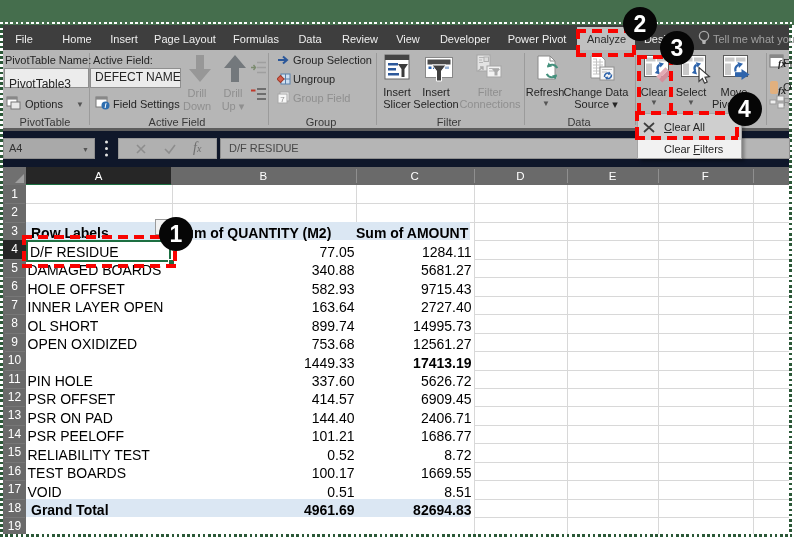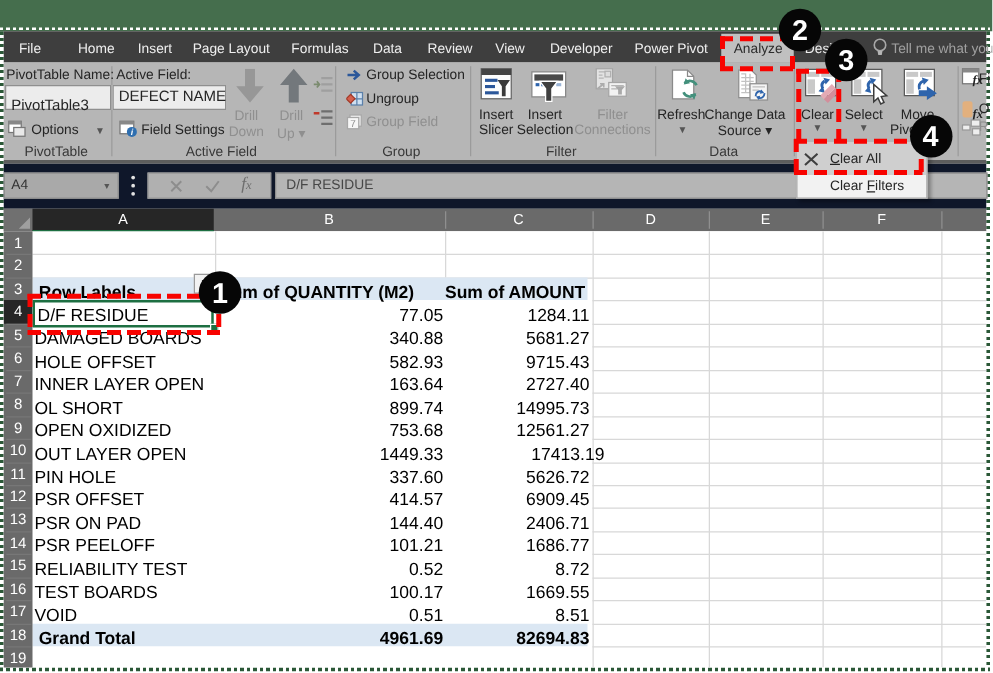--- a/index.html
+++ b/index.html
@@ -325,23 +325,22 @@
     <div class="num" style="left:366px;top:114.19999999999999px;width:102.5px;font-weight:normal;">2727.40</div>
     <div class="ab" style="left:471px;top:147.6px;width:315px;height:1px;background:#d8d8d8;"></div>
     <div class="lbl" style="left:24.5px;top:132.65px;font-weight:normal;">OL SHORT</div>
     <div class="num" style="left:250px;top:132.65px;width:101.5px;font-weight:normal;">899.74</div>
     <div class="num" style="left:366px;top:132.65px;width:102.5px;font-weight:normal;">14995.73</div>
     <div class="ab" style="left:471px;top:166.04999999999998px;width:315px;height:1px;background:#d8d8d8;"></div>
     <div class="lbl" style="left:24.5px;top:151.1px;font-weight:normal;">OPEN OXIDIZED</div>
     <div class="num" style="left:250px;top:151.1px;width:101.5px;font-weight:normal;">753.68</div>
     <div class="num" style="left:366px;top:151.1px;width:102.5px;font-weight:normal;">12561.27</div>
     <div class="ab" style="left:471px;top:184.49999999999997px;width:315px;height:1px;background:#d8d8d8;"></div>
-    <div class="lbl" style="left:24.5px;top:169.54999999999998px;font-weight:normal;">OUT LAYER OPEN</div>
     <div class="num" style="left:250px;top:169.54999999999998px;width:101.5px;font-weight:normal;">1449.33</div>
-    <div class="num" style="left:378px;top:169.54999999999998px;width:102.5px;font-weight:normal;">17413.19</div>
+    <div class="num" style="left:366px;top:169.54999999999998px;width:102.5px;font-weight:bold;">17413.19</div>
     <div class="ab" style="left:471px;top:202.95px;width:315px;height:1px;background:#d8d8d8;"></div>
     <div class="lbl" style="left:24.5px;top:188px;font-weight:normal;">PIN HOLE</div>
     <div class="num" style="left:250px;top:188px;width:101.5px;font-weight:normal;">337.60</div>
     <div class="num" style="left:366px;top:188px;width:102.5px;font-weight:normal;">5626.72</div>
     <div class="ab" style="left:471px;top:221.39999999999998px;width:315px;height:1px;background:#d8d8d8;"></div>
     <div class="lbl" style="left:24.5px;top:206.45px;font-weight:normal;">PSR OFFSET</div>
     <div class="num" style="left:250px;top:206.45px;width:101.5px;font-weight:normal;">414.57</div>
     <div class="num" style="left:366px;top:206.45px;width:102.5px;font-weight:normal;">6909.45</div>
     <div class="ab" style="left:471px;top:239.84999999999997px;width:315px;height:1px;background:#d8d8d8;"></div>
     <div class="lbl" style="left:24.5px;top:224.89999999999998px;font-weight:normal;">PSR ON PAD</div>

